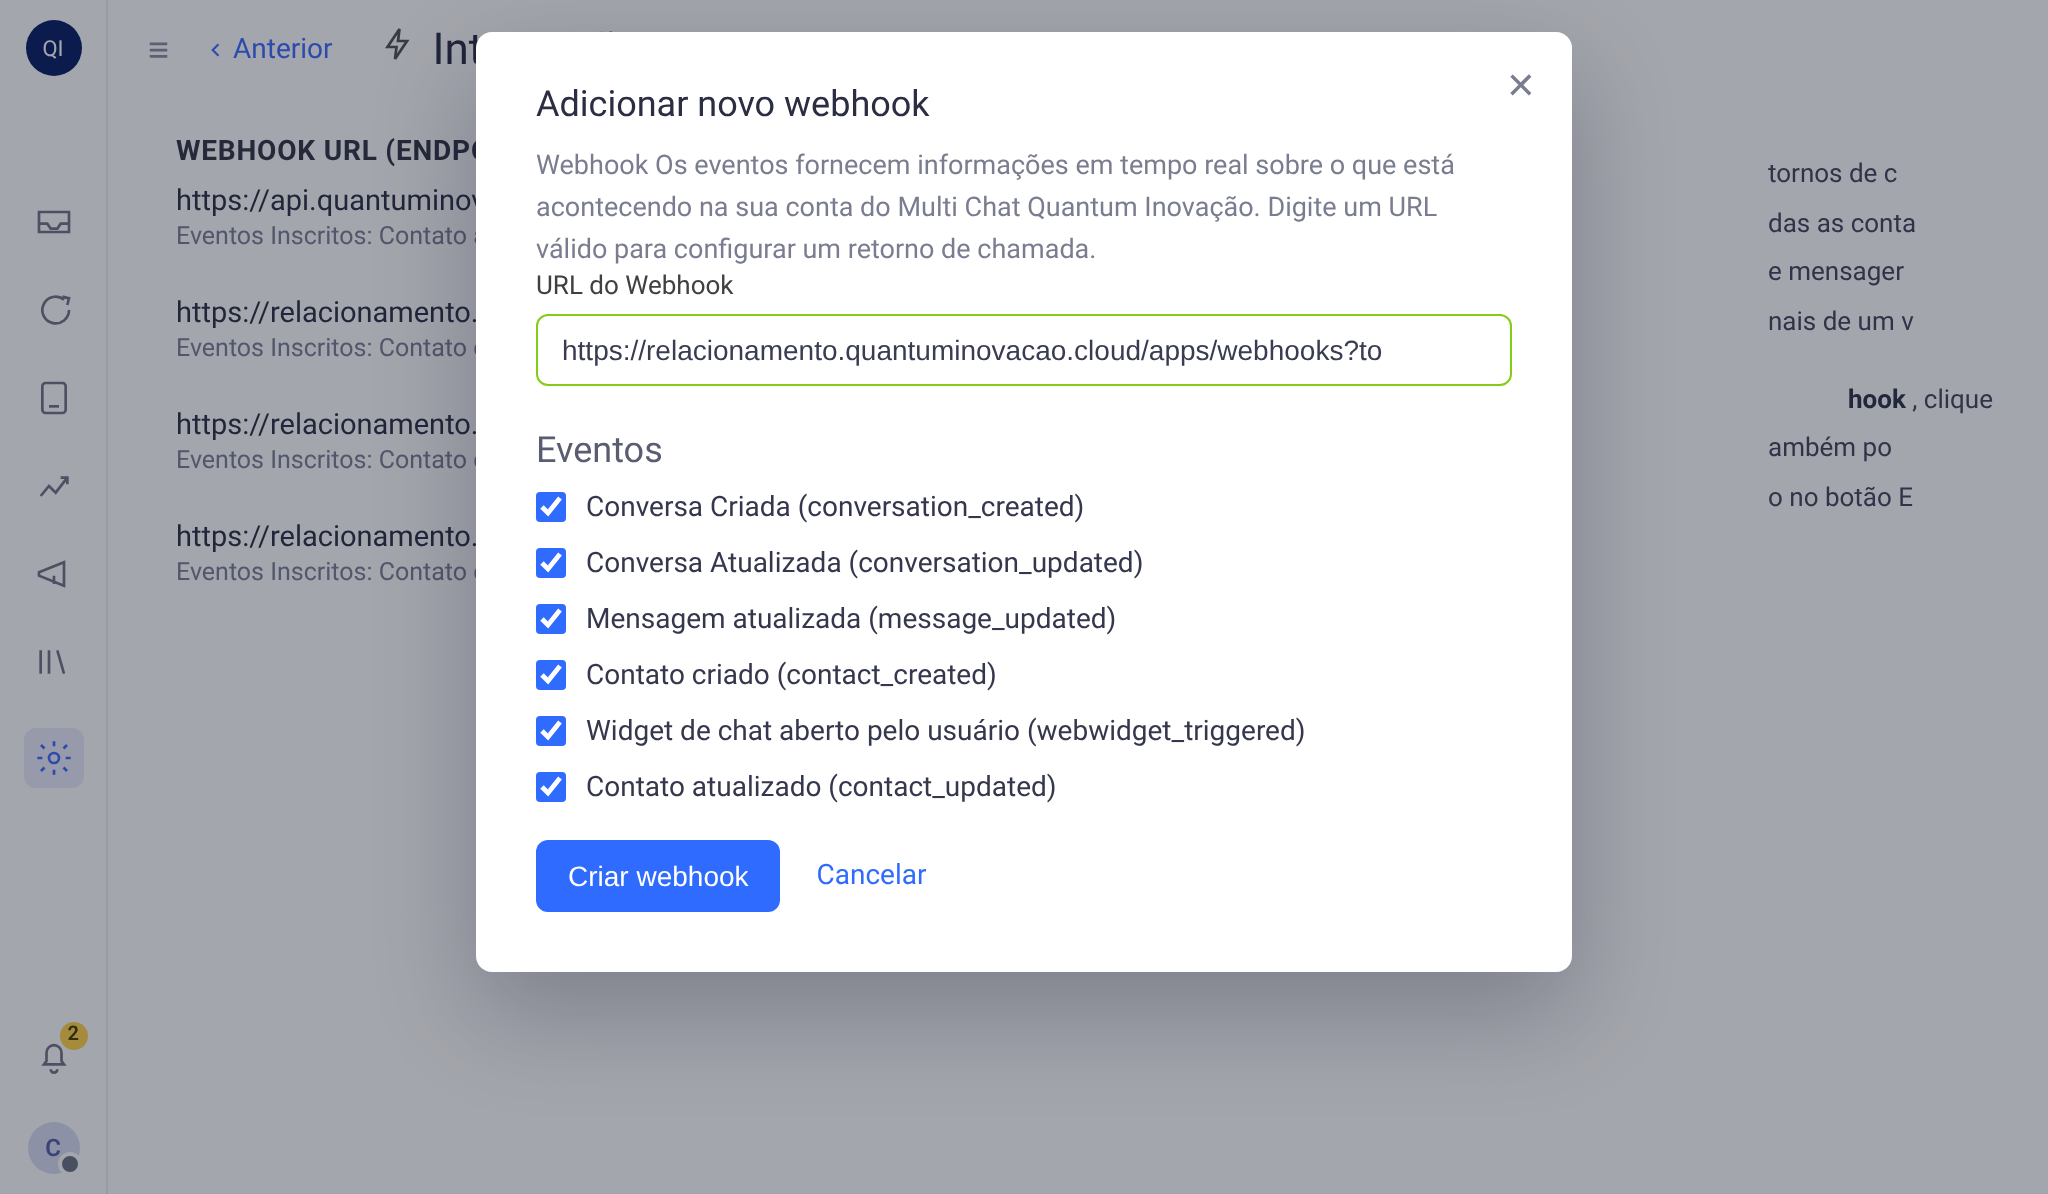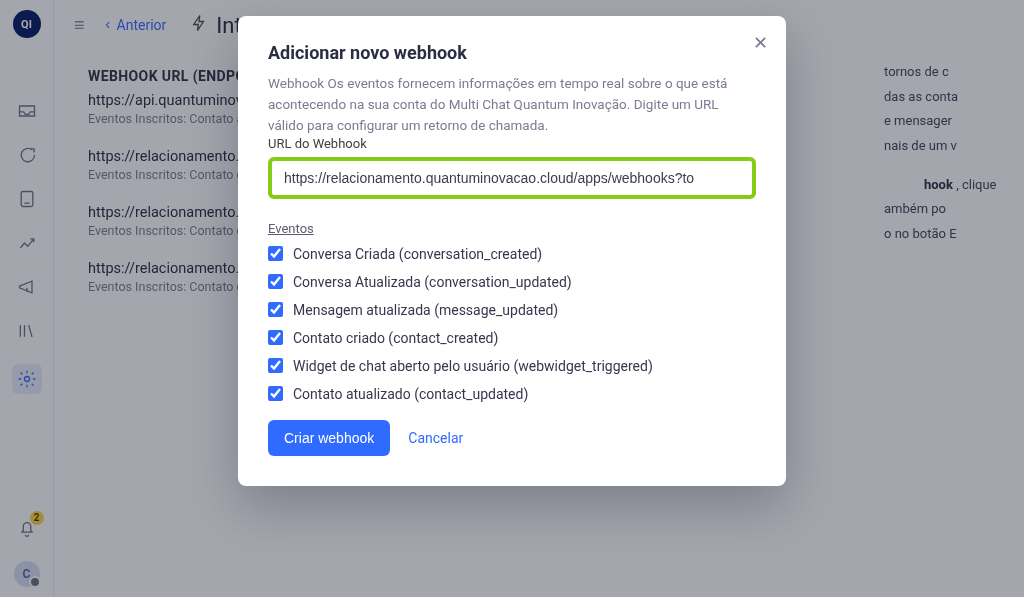--- a/index.html
+++ b/index.html
@@ -1,20 +1,20 @@
 <!DOCTYPE html>
 <html><head>
 <meta charset="utf-8">
 <style>
   * { box-sizing: border-box; margin: 0; padding: 0; }
   html, body { width: 1024px; height: 597px; font-family: -apple-system, "Segoe UI", Roboto, "Helvetica Neue", Arial, sans-serif; overflow: hidden; background: #fff; }
   .app { position: relative; width: 100%; height: 100%; display: flex; }
   
   .rail { width: 54px; background: #fff; border-right: 1px solid #ececf3; display: flex; flex-direction: column; align-items: center; padding-top: 10px; gap: 22px; }
-  .rail .brand { width: 28px; height: 28px; border-radius: 50%; background:#0b1f66; display:flex; align-items:center; justify-content:center; color:#fff; font-size:11px; font-weight:700; }
+  .rail .brand { width: 28px; height: 28px; border-radius: 50%; background:#0b1f66; display:flex; align-items:center; justify-content:center; color:#fff; font-size:11px; font-weight:400; }
   .rail .ico { width: 22px; height: 22px; display:flex; align-items:center; justify-content:center; color:#727586; }
   .rail .ico svg { width:20px; height:20px; stroke:#727586; fill:none; stroke-width:1.6; }
   .rail .ico.active { background:#e9ecfb; border-radius:6px; padding:4px; width:30px; height:30px; }
   .rail .ico.active svg { stroke:#3d6cff; }
   .rail .spacer { flex:1; }
   .rail .bell { position:relative; }
   .rail .bell .badge { position:absolute; top:-6px; right:-6px; background:#ffd54a; color:#4a3b00; font-size:10px; border-radius:8px; padding:0 4px; line-height:14px; font-weight:600; }
   .rail .avatar { width:26px; height:26px; border-radius:50%; background:#d9def2; color:#5163a6; font-size:12px; font-weight:600; display:flex; align-items:center; justify-content:center; position:relative; margin-bottom:10px; }
   .rail .avatar::after { content:""; position:absolute; width:8px; height:8px; background:#6b7385; border-radius:50%; bottom:-1px; right:-1px; border:2px solid #fff; }
   
@@ -22,31 +22,31 @@
   .topbar { height:50px; display:flex; align-items:center; padding:0 20px; gap:18px; }
   .hamb { color:#8c8fa3; font-size:18px; }
   .back { color:#3d6cff; font-size:14px; display:flex; align-items:center; gap:4px;text-align:right; }
   .title { display:flex; align-items:center; gap:8px; font-size:22px; color:#2c2f45; margin-left:6px; }
   .title .bolt { color:#5c5f75; }
   .content { padding: 8px 34px; color:#3a3d52; }
   .section-title { font-size:14px; font-weight:700; letter-spacing:.4px; color:#333646; margin:10px 0 8px; }
   .wh { margin-bottom:22px; }
   .wh .url { font-size:14.5px; color:#2e3147; margin-bottom:2px; white-space:nowrap; overflow:hidden; text-overflow:clip; }
   .wh .sub { font-size:12.5px; color:#7d8096; white-space:nowrap; overflow:hidden; }
-  .rightpane { position:absolute; right:0; top:40px; width:150px; padding:20px 10px; font-size:13px; color:#45485e; line-height:1.9; }
+  .rightpane { position:absolute; right:0; top:56px; width:150px; padding:20px 10px; font-size:13px; color:#45485e; line-height:1.9; }
   .rightpane b { color:#2f3248;padding-left:40px; }
   
   .overlay { position:absolute; inset:0; background:rgba(16,20,40,.38); display:flex; align-items:flex-start; justify-content:center; }
   .modal { width:548px; background:#fff; border-radius:8px; margin-top:16px; box-shadow:0 20px 50px rgba(10,15,40,.25); padding:26px 30px 30px; position:relative; }
   .modal .close { position:absolute; top:16px; right:18px; color:#7a7d90; font-size:18px; cursor:pointer; }
-  .modal h2 { font-size:18px; font-weight:700; color:#2b2e43; margin-bottom:10px; }
+  .modal h2 { font-size:18px; font-weight:400; color:#2b2e43; margin-bottom:10px; }
   .modal p.desc { font-size:13.5px; color:#7a7d90; line-height:1.55; }
   .modal label.fld { font-size:13px; color:#404040; display:block; margin-bottom:6px; }
-  .modal input.text { width:100%; border:4px solid #84cc16; border-radius:6px; padding:9px 12px; font-size:14px; color:#3a3d52; outline:none; }
-  .modal .evhead { font-size:13px; color:#5a5d72; margin:22px 0 10px;text-decoration:underline; }
+  .modal input.text { width:100%; border:1px solid #84cc16; border-radius:6px; padding:9px 12px; font-size:14px; color:#3a3d52; outline:none; }
+  .modal .evhead { font-size:18px; color:#5a5d72; margin:22px 0 10px; }
   .modal .ev { display:flex; align-items:center; gap:10px; font-size:14px; color:#35384d; margin-bottom:12px; }
   .modal .ev input[type=checkbox]{ width:15px; height:15px; accent-color:#2f6bff; }
   .modal .actions { display:flex; align-items:center; gap:18px; margin-top:18px; }
   .modal .btn-primary { background:#2f6bff; color:#fff; border:none; border-radius:6px; padding:10px 16px; font-size:14px; cursor:pointer; }
   .modal .btn-link { color:#2f6bff; font-size:14px; cursor:pointer; }
 </style>
 </head>
 <body>
 
 <div class="app">

